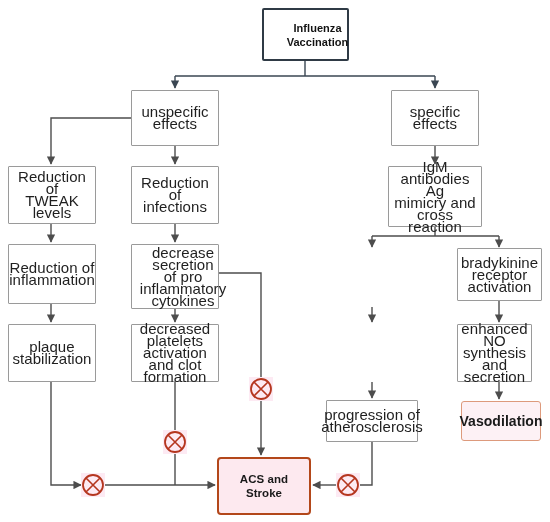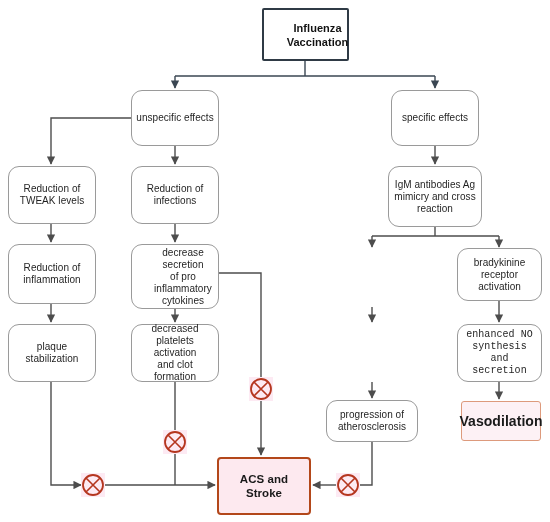--- a/index.html
+++ b/index.html
@@ -27,24 +27,24 @@
     pointer-events: none;
   }
   .node {
     position: absolute;
     box-sizing: border-box;
     display: flex;
     align-items: center;
     justify-content: center;
     text-align: center;
     border: 1px solid #9a9a9a;
-    border-radius: 11px;
+    border-radius: 1px;
     background: #ffffff;
     color: #1f1f1f;
-    font-size: 10px;
+    font-size: 15px;
     line-height: 12px;
     padding: 2px 4px;
     letter-spacing: 0.05px;
   }
   .node.root {
     border: 2px solid #2f3a45;
     border-radius: 2px;
     font-weight: bold;
     font-size: 11px;
     line-height: 14px;
@@ -191,21 +191,21 @@
 
   <div class="node" style="left:131px; top:324px; width:88px; height:58px;">
     <span class="label">decreased
 platelets activation
 and clot formation</span>
   </div>
   <div class="node" style="left:8px; top:324px; width:88px; height:58px;">
     <span class="label">plaque
 stabilization</span>
   </div>
-  <div class="node" style="left:457px; top:324px; width:85px; height:58px;font-family:Liberation Mono, monospace;">
+  <div class="node" style="left:457px; top:324px; width:75px; height:58px;">
     <span class="label">enhanced NO
 synthesis and
 secretion</span>
   </div>
 
   <div class="node" style="left:326px; top:400px; width:92px; height:42px;">
     <span class="label">progression of
 atherosclerosis</span>
   </div>
   <div class="node vaso" style="left:461px; top:401px; width:80px; height:40px;">

